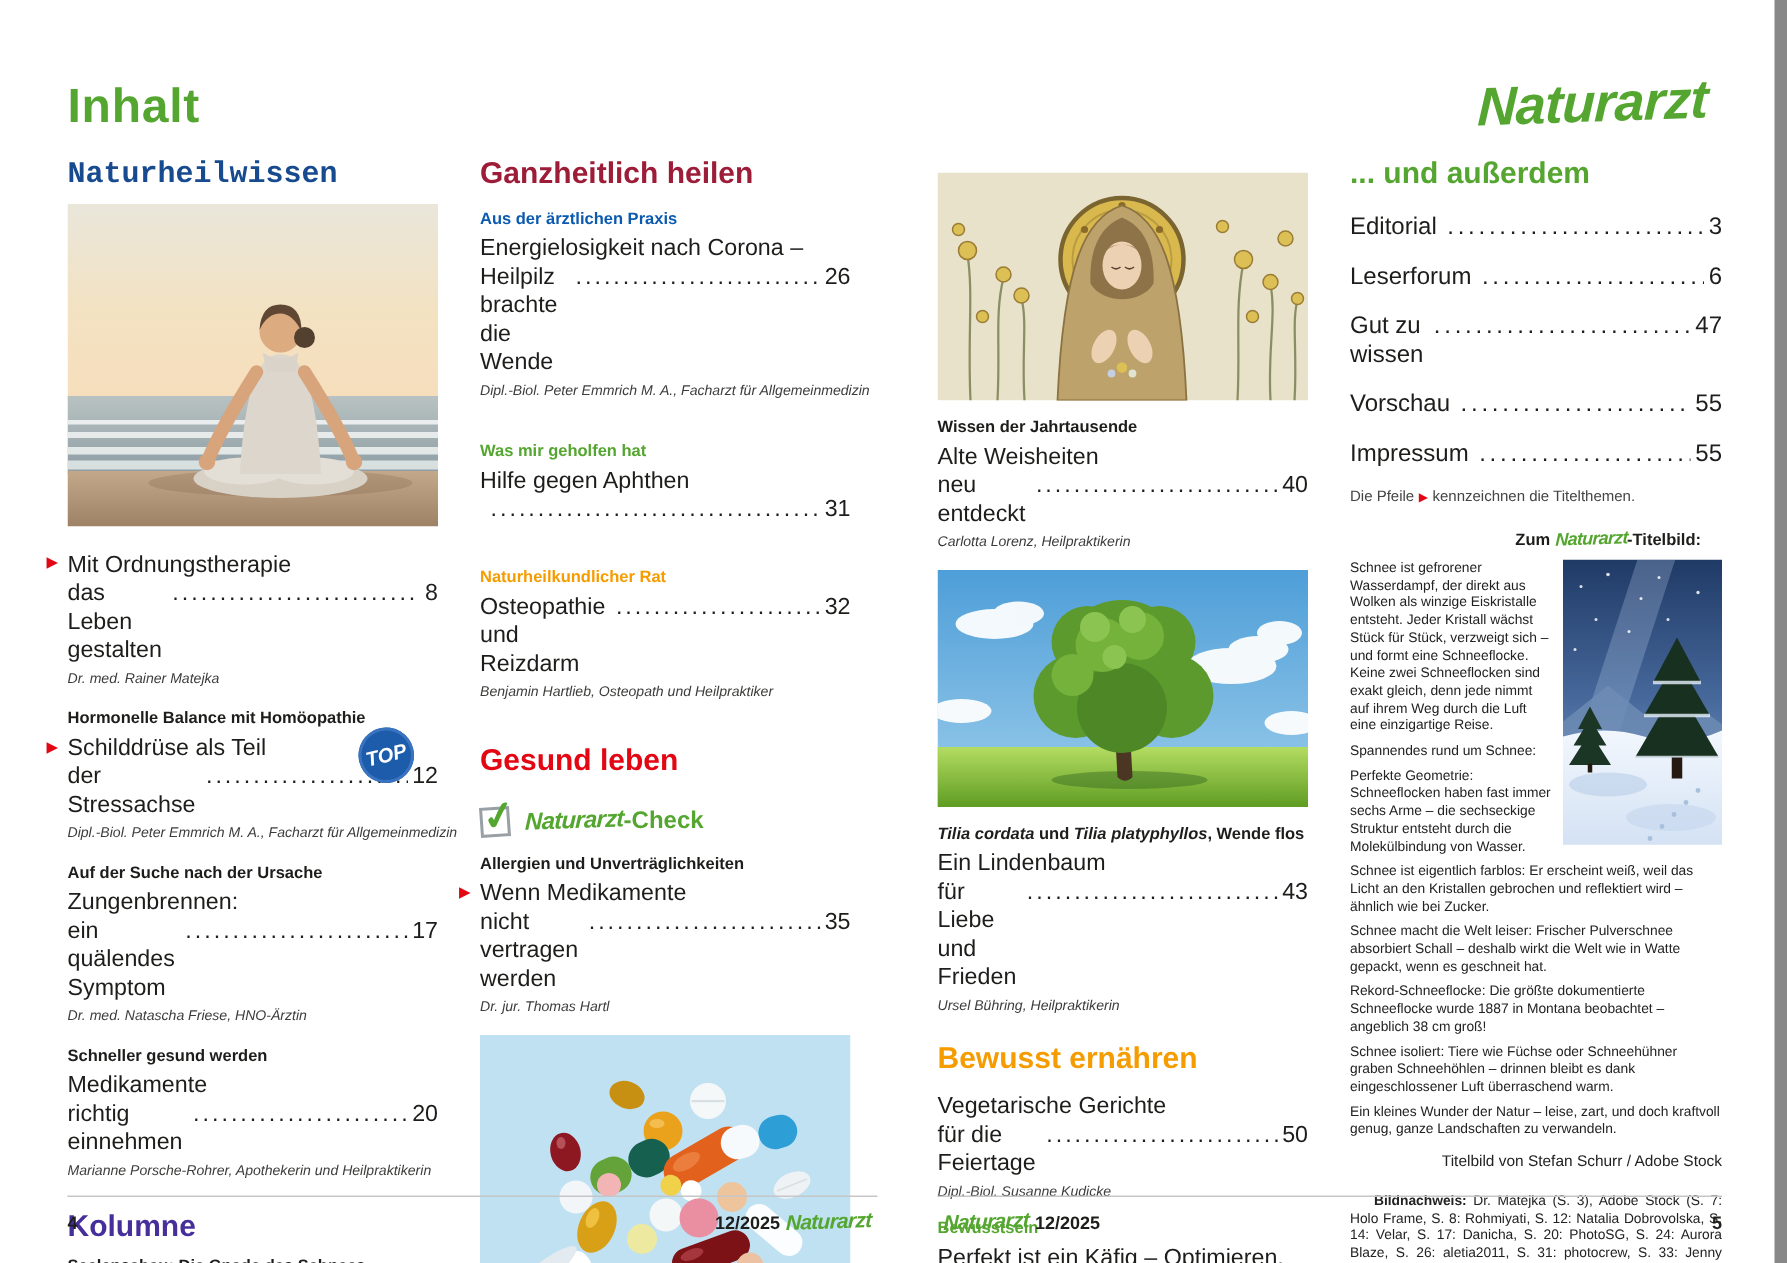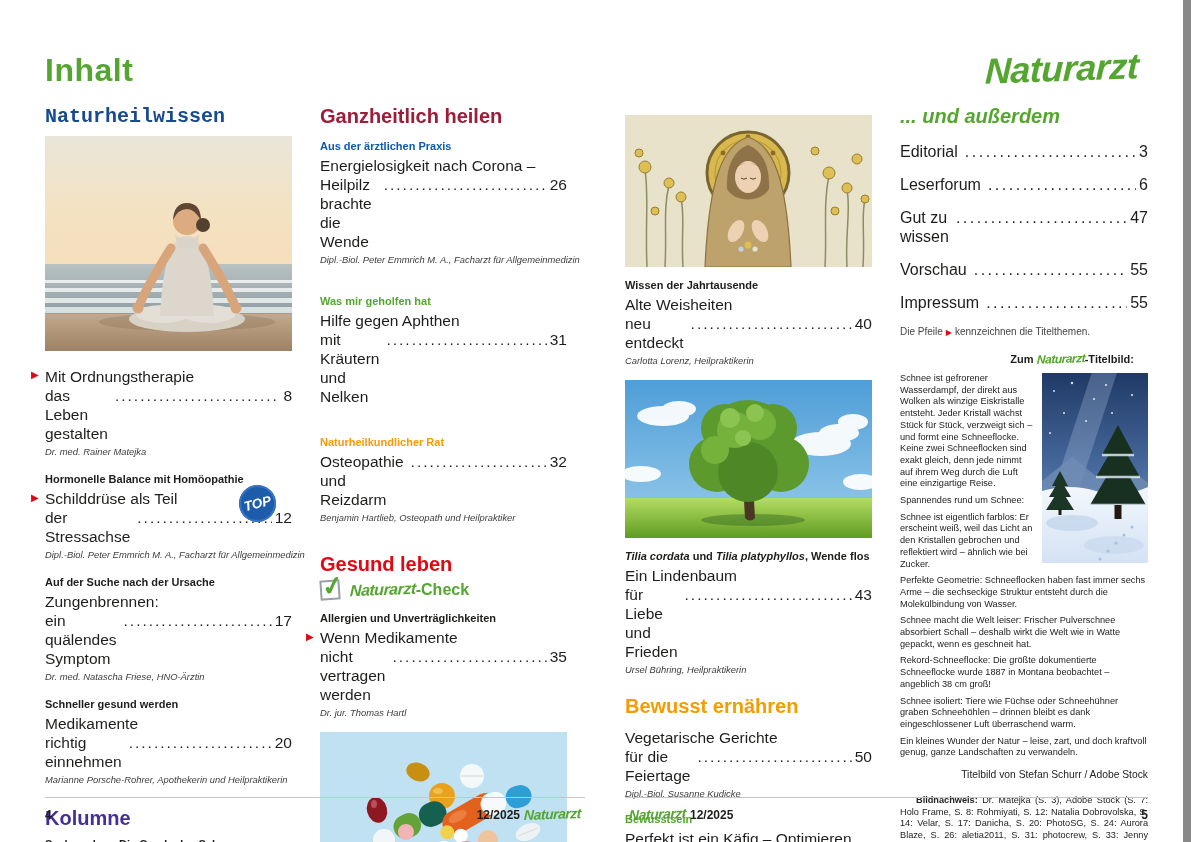--- a/index.html
+++ b/index.html
@@ -6,22 +6,22 @@
   .spread{position:relative;width:1183px;height:842px;background:#fff;overflow:hidden;
           font-family:"Liberation Sans",sans-serif;color:#1d1d1b;}
   
   .page-title{position:absolute;left:45px;top:52px;font-size:32px;font-weight:bold;color:#55a630;letter-spacing:.5px;}
   .brandscript{color:#55a630;font-weight:bold;font-style:italic;letter-spacing:-.5px;display:inline-block;transform:rotate(-2deg) skewX(-4deg);}
   .logo-top{position:absolute;right:44px;top:48px;font-size:36px;}
   
   .col{position:absolute;width:247px;}
   .c1{left:45px;top:105px;} .c2{left:320px;top:105px;} .c3{left:625px;top:115px;} .c4{left:900px;top:105px;width:248px;}
   h2{margin:0 0 8px 0;font-size:20px;font-weight:bold;}
-  .h-blue{color:#174a8e;font-family:Liberation Mono, monospace;} .h-darkred{color:#9d1c38;margin-bottom:12px;} .h-red{color:#e30613;margin-bottom:4px;}
-  .h-orange{color:#f59c00;margin-bottom:10px;} .h-purple{color:#472f9b;margin-bottom:8px;margin-top:6px;} .h-green{color:#55a630;margin-bottom:14px;font-style:italic;}
+  .h-blue{color:#174a8e;font-family:Liberation Mono, monospace;} .h-darkred{color:#9d1c38;margin-bottom:12px;} .h-red{color:#e30613;margin-bottom:19px;}
+  .h-orange{color:#f59c00;margin-bottom:10px;} .h-purple{color:#472f9b;margin-bottom:8px;margin-top:6px;} .h-green{color:#55a630;margin-bottom:14px;}
   .photo{display:block;margin-bottom:16px;}
   
   .art{position:relative;margin-bottom:16px;}
   .mb22{margin-bottom:22px;} .mb30{margin-bottom:30px;} .mb14{margin-bottom:14px;} .mb20{margin-bottom:20px;}
   .kicker{font-size:11px;font-weight:bold;margin-bottom:4px;color:#1d1d1b;}
   .k-blue{color:#0c5ab0;} .k-green{color:#55a630;} .k-orange{color:#f59c00;}
   .t{font-size:15.5px;line-height:19px;color:#1d1d1b;}
   .row{display:flex;align-items:baseline;font-size:15.5px;line-height:19px;}
   .dots{flex:1 1 auto;overflow:hidden;white-space:nowrap;margin:0 3px 0 7px;letter-spacing:2px;}
   .dots::after{content:"....................................................................................";}
@@ -173,21 +173,20 @@
         <span class="dots"></span>
         <span class="pg">26</span>
       </div>
       <div class="author">Dipl.-Biol. Peter Emmrich M. A., Facharzt für Allgemeinmedizin</div>
     </div>
 
     <div class="art mb30">
       <div class="kicker k-green">Was mir geholfen hat</div>
       <div class="t">Hilfe gegen Aphthen</div>
       <div class="row">
-        <span>mit Kräutern und Nelken</span>
         <span class="dots"></span>
         <span class="pg">31</span>
       </div>
     </div>
 
     <div class="art mb30">
       <div class="kicker k-orange">Naturheilkundlicher Rat</div>
       <div class="row">
         <span>Osteopathie und Reizdarm</span>
         <span class="dots"></span>
@@ -480,22 +479,22 @@
         <g fill="#a8c0dc">
             <circle cx="58" cy="186" r="1.6"></circle>
             <circle cx="66" cy="178" r="1.6"></circle>
             <circle cx="74" cy="170" r="1.6"></circle>
             <circle cx="82" cy="162" r="1.6"></circle>
             <circle cx="90" cy="154" r="1.6"></circle>
           </g>
       </svg>
       <p>Schnee ist gefrorener Wasserdampf, der direkt aus Wolken als winzige Eiskristalle entsteht. Jeder Kristall wächst Stück für Stück, verzweigt sich – und formt eine Schneeflocke. Keine zwei Schneeflocken sind exakt gleich, denn jede nimmt auf ihrem Weg durch die Luft eine einzigartige Reise.</p>
       <p>Spannendes rund um Schnee:</p>
+      <p>Perfekte Geometrie: Schneeflocken haben fast immer sechs Arme – die sechseckige Struktur entsteht durch die Molekülbindung von Wasser.</p>
       <p>Schnee ist eigentlich farblos: Er erscheint weiß, weil das Licht an den Kristallen gebrochen und reflektiert wird – ähnlich wie bei Zucker.</p>
-      <p>Perfekte Geometrie: Schneeflocken haben fast immer sechs Arme – die sechseckige Struktur entsteht durch die Molekülbindung von Wasser.</p>
       <p>Schnee macht die Welt leiser: Frischer Pulverschnee absorbiert Schall – deshalb wirkt die Welt wie in Watte gepackt, wenn es geschneit hat.</p>
       <p>Rekord-Schneeflocke: Die größte dokumentierte Schneeflocke wurde 1887 in Montana beobachtet – angeblich 38 cm groß!</p>
       <p>Schnee isoliert: Tiere wie Füchse oder Schneehühner graben Schneehöhlen – drinnen bleibt es dank eingeschlossener Luft überraschend warm.</p>
       <p>Ein kleines Wunder der Natur – leise, zart, und doch kraftvoll genug, ganze Landschaften zu verwandeln.</p>
       <div class="credit">Titelbild von Stefan Schurr / Adobe Stock</div>
     </div>
 
     <div class="bildnachweis">
       <b>Bildnachweis:</b><span> Dr. Matejka (S. 3), Adobe Stock (S. 7: Holo Frame, S. 8: Rohmiyati, S. 12: Natalia Dobrovolska, S. 14: Velar, S. 17: Danicha, S. 20: PhotoSG, S. 24: Aurora Blaze, S. 26: aletia2011, S. 31: photocrew, S. 33: Jenny Sturm, S. 35: Pixel-Shot, S. 36: New Africa, S. 40: tauav, S. 42: ckybe, S. 43: Wolfilser, S. 45: Sabrina, S. 47: Sergio, S. 49: Olena, S. 54: Microgen), StockFood (S. 50: Teubner Foodfoto; PhotoCuisine, S. 51: Immediate Media / Good Food; B.B.’s Bakery)</span>
     </div>

